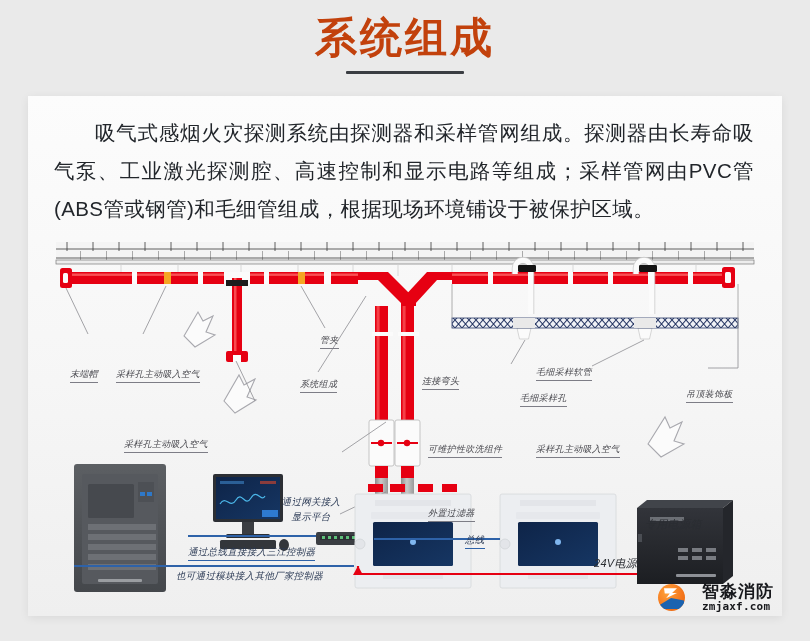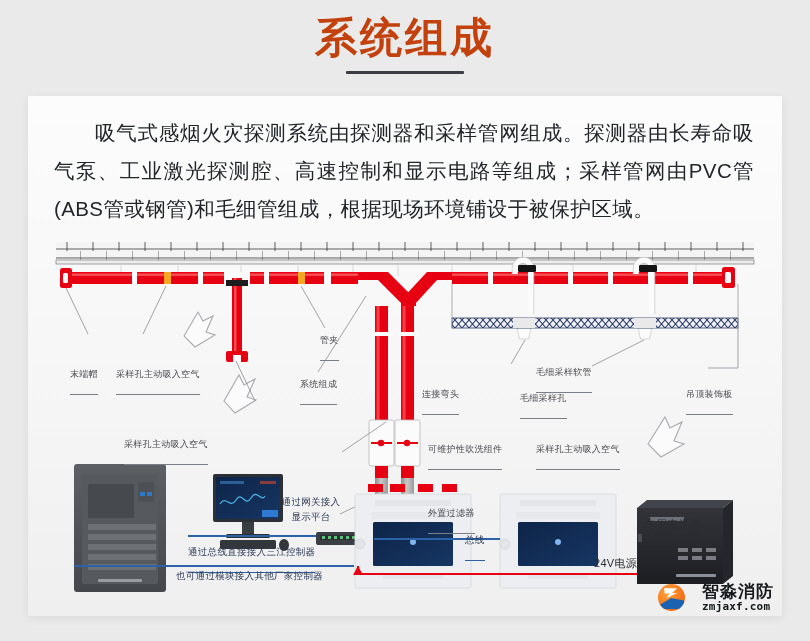--- a/index.html
+++ b/index.html
@@ -32,21 +32,21 @@
     position:absolute;left:26px;top:18px;width:700px;
     font-size:20.5px;line-height:38px;color:#22262b;
     text-align:justify;text-indent:2em;letter-spacing:0.4px;
   }
   
   .diagram{position:absolute;left:0;top:0;width:754px;height:520px;}
   svg.diagram-svg{position:absolute;left:0;top:0;width:754px;height:520px;}
   
   .lbl{
     position:absolute;font-size:9px;color:#4a4a50;white-space:nowrap;
-    border-bottom:1px solid #7d7d86;padding-bottom:13px;letter-spacing:0.3px;
+    border-bottom:1px solid #7d7d86;padding-bottom:1px;letter-spacing:0.3px;font-style:italic;
   }
   .lbl.blue{color:#2b3a55;border-bottom:1.4px solid #2e62a8;font-size:9.5px;}
   .lbl.nounder{border-bottom:none;}
   .lbl.c{text-align:center;}
   
   .wm{position:absolute;right:8px;bottom:4px;display:flex;align-items:center;gap:17px;}
   .wm-badge{
     width:27px;height:27px;border-radius:50%;
     background:radial-gradient(circle at 35% 32%,#ffa33b 0%,#f4761c 58%,#e2620d 100%);
     position:relative;overflow:hidden;flex:0 0 auto;
@@ -333,21 +333,21 @@
 
       <g>
         <rect x="347" y="428" width="13" height="0" fill="#9a9a9a"></rect>
       </g>
     </svg>
 
     <div class="lbl" style="left:42px;top:272px;">末端帽</div>
     <div class="lbl" style="left:88px;top:272px;">采样孔主动吸入空气</div>
     <div class="lbl" style="left:292px;top:238px;">管夹</div>
     <div class="lbl" style="left:272px;top:282px;">系统组成</div>
-    <div class="lbl" style="left:394px;top:292px;">连接弯头</div>
+    <div class="lbl" style="left:394px;top:279px;">连接弯头</div>
     <div class="lbl" style="left:508px;top:270px;">毛细采样软管</div>
     <div class="lbl" style="left:492px;top:296px;">毛细采样孔</div>
     <div class="lbl" style="left:658px;top:292px;">吊顶装饰板</div>
     <div class="lbl" style="left:96px;top:342px;">采样孔主动吸入空气</div>
     <div class="lbl" style="left:400px;top:347px;">可维护性吹洗组件</div>
     <div class="lbl" style="left:508px;top:347px;">采样孔主动吸入空气</div>
     <div class="lbl" style="left:400px;top:411px;">外置过滤器</div>
 
     <div class="lbl blue nounder c" style="left:243px;top:398px;width:80px;white-space:pre-line;line-height:15px;">通过网关接入
 显示平台</div>

